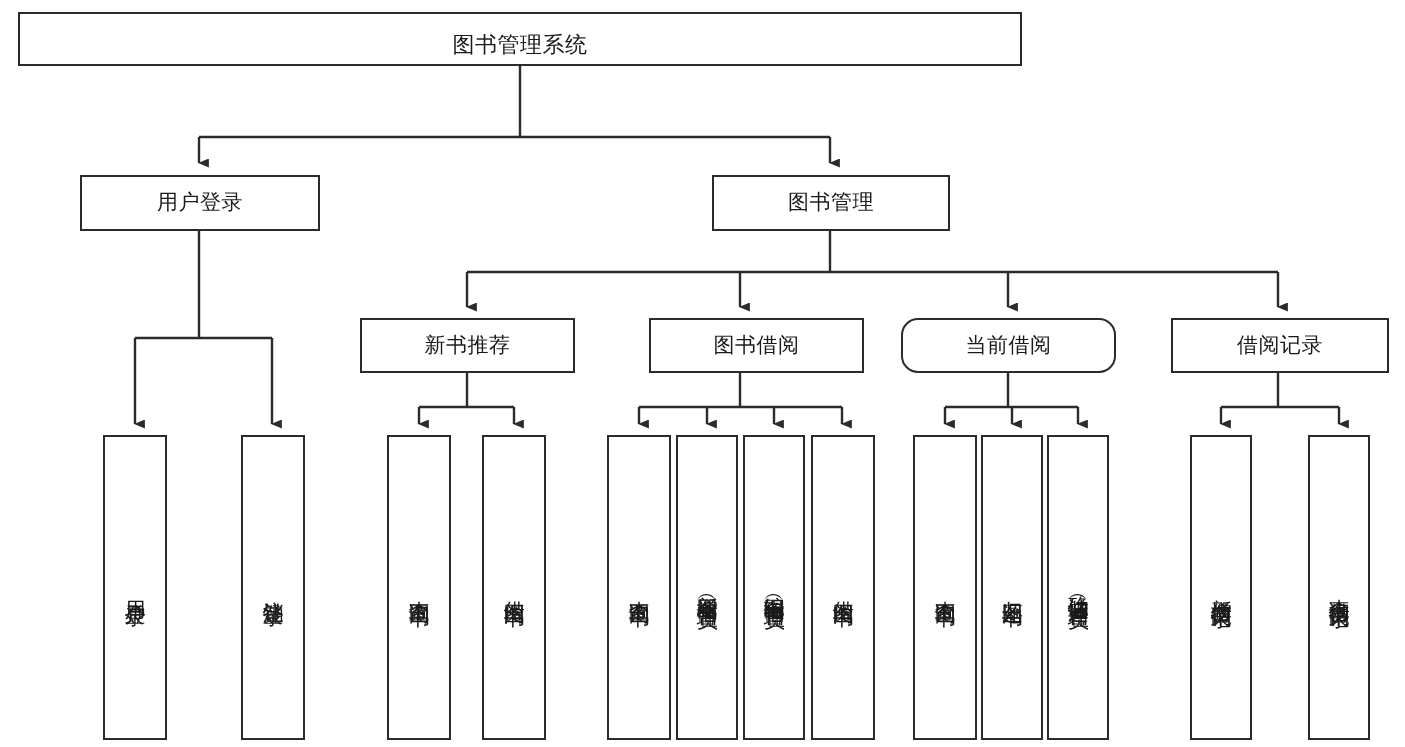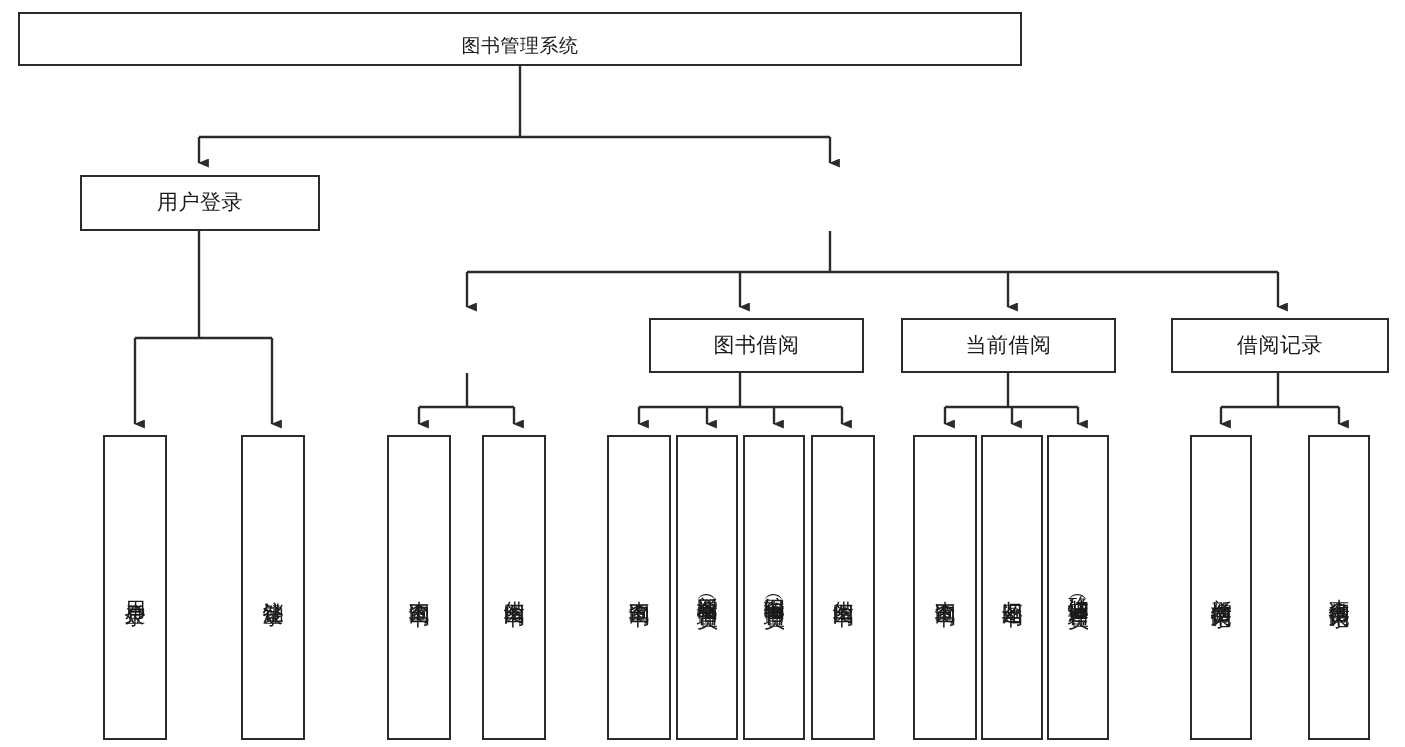--- a/index.html
+++ b/index.html
@@ -58,21 +58,21 @@
     text-orientation: upright;
     font-size: 21px;
     color: #1a1a1a;
     letter-spacing: 2px;
     line-height: 1.25;
     white-space: nowrap;
     max-height: 100%;
   }
 
   .node.root .node-label {
-    font-size: 19px;
+    font-size: 22px;
     margin-top: 12px;
   }
 
   #watermark {
     position: absolute;
     right: 10px;
     bottom: 6px;
     font-size: 17px;
     color: #b9b9b9;
     letter-spacing: 0.5px;
@@ -138,25 +138,31 @@
     </g>
   </svg>
 
   <div class="node horizontal root" style="left:18px; top:12px; width:1004px; height:54px;">
     <span class="node-label">图书管理系统</span>
   </div>
 
   <div class="node horizontal" style="left:80px; top:175px; width:240px; height:56px;">
     <span class="node-label">用户登录</span>
   </div>
-
+  <div class="node horizontal" style="left:712px; top:175px; width:238px; height:56px;">
+    <span class="node-label">图书管理</span>
+  </div>
+
+  <div class="node horizontal" style="left:360px; top:318px; width:215px; height:55px;">
+    <span class="node-label">新书推荐</span>
+  </div>
   <div class="node horizontal" style="left:633px; top:318px; width:215px; height:55px;margin-left:16px;">
     <span class="node-label">图书借阅</span>
   </div>
-  <div class="node horizontal" style="left:901px; top:318px; width:215px; height:55px;">
+  <div class="node horizontal" style="left:901px; top:318px; width:215px; height:55px;border-radius:17px;">
     <span class="node-label">当前借阅</span>
   </div>
   <div class="node horizontal" style="left:1171px; top:318px; width:218px; height:55px;justify-content:center;">
     <span class="node-label">借阅记录</span>
   </div>
 
   <div class="node vertical" style="left:103px; top:435px; width:64px; height:305px;">
     <span class="node-label">用户登录</span>
   </div>
   <div class="node vertical" style="left:241px; top:435px; width:64px; height:305px;">

